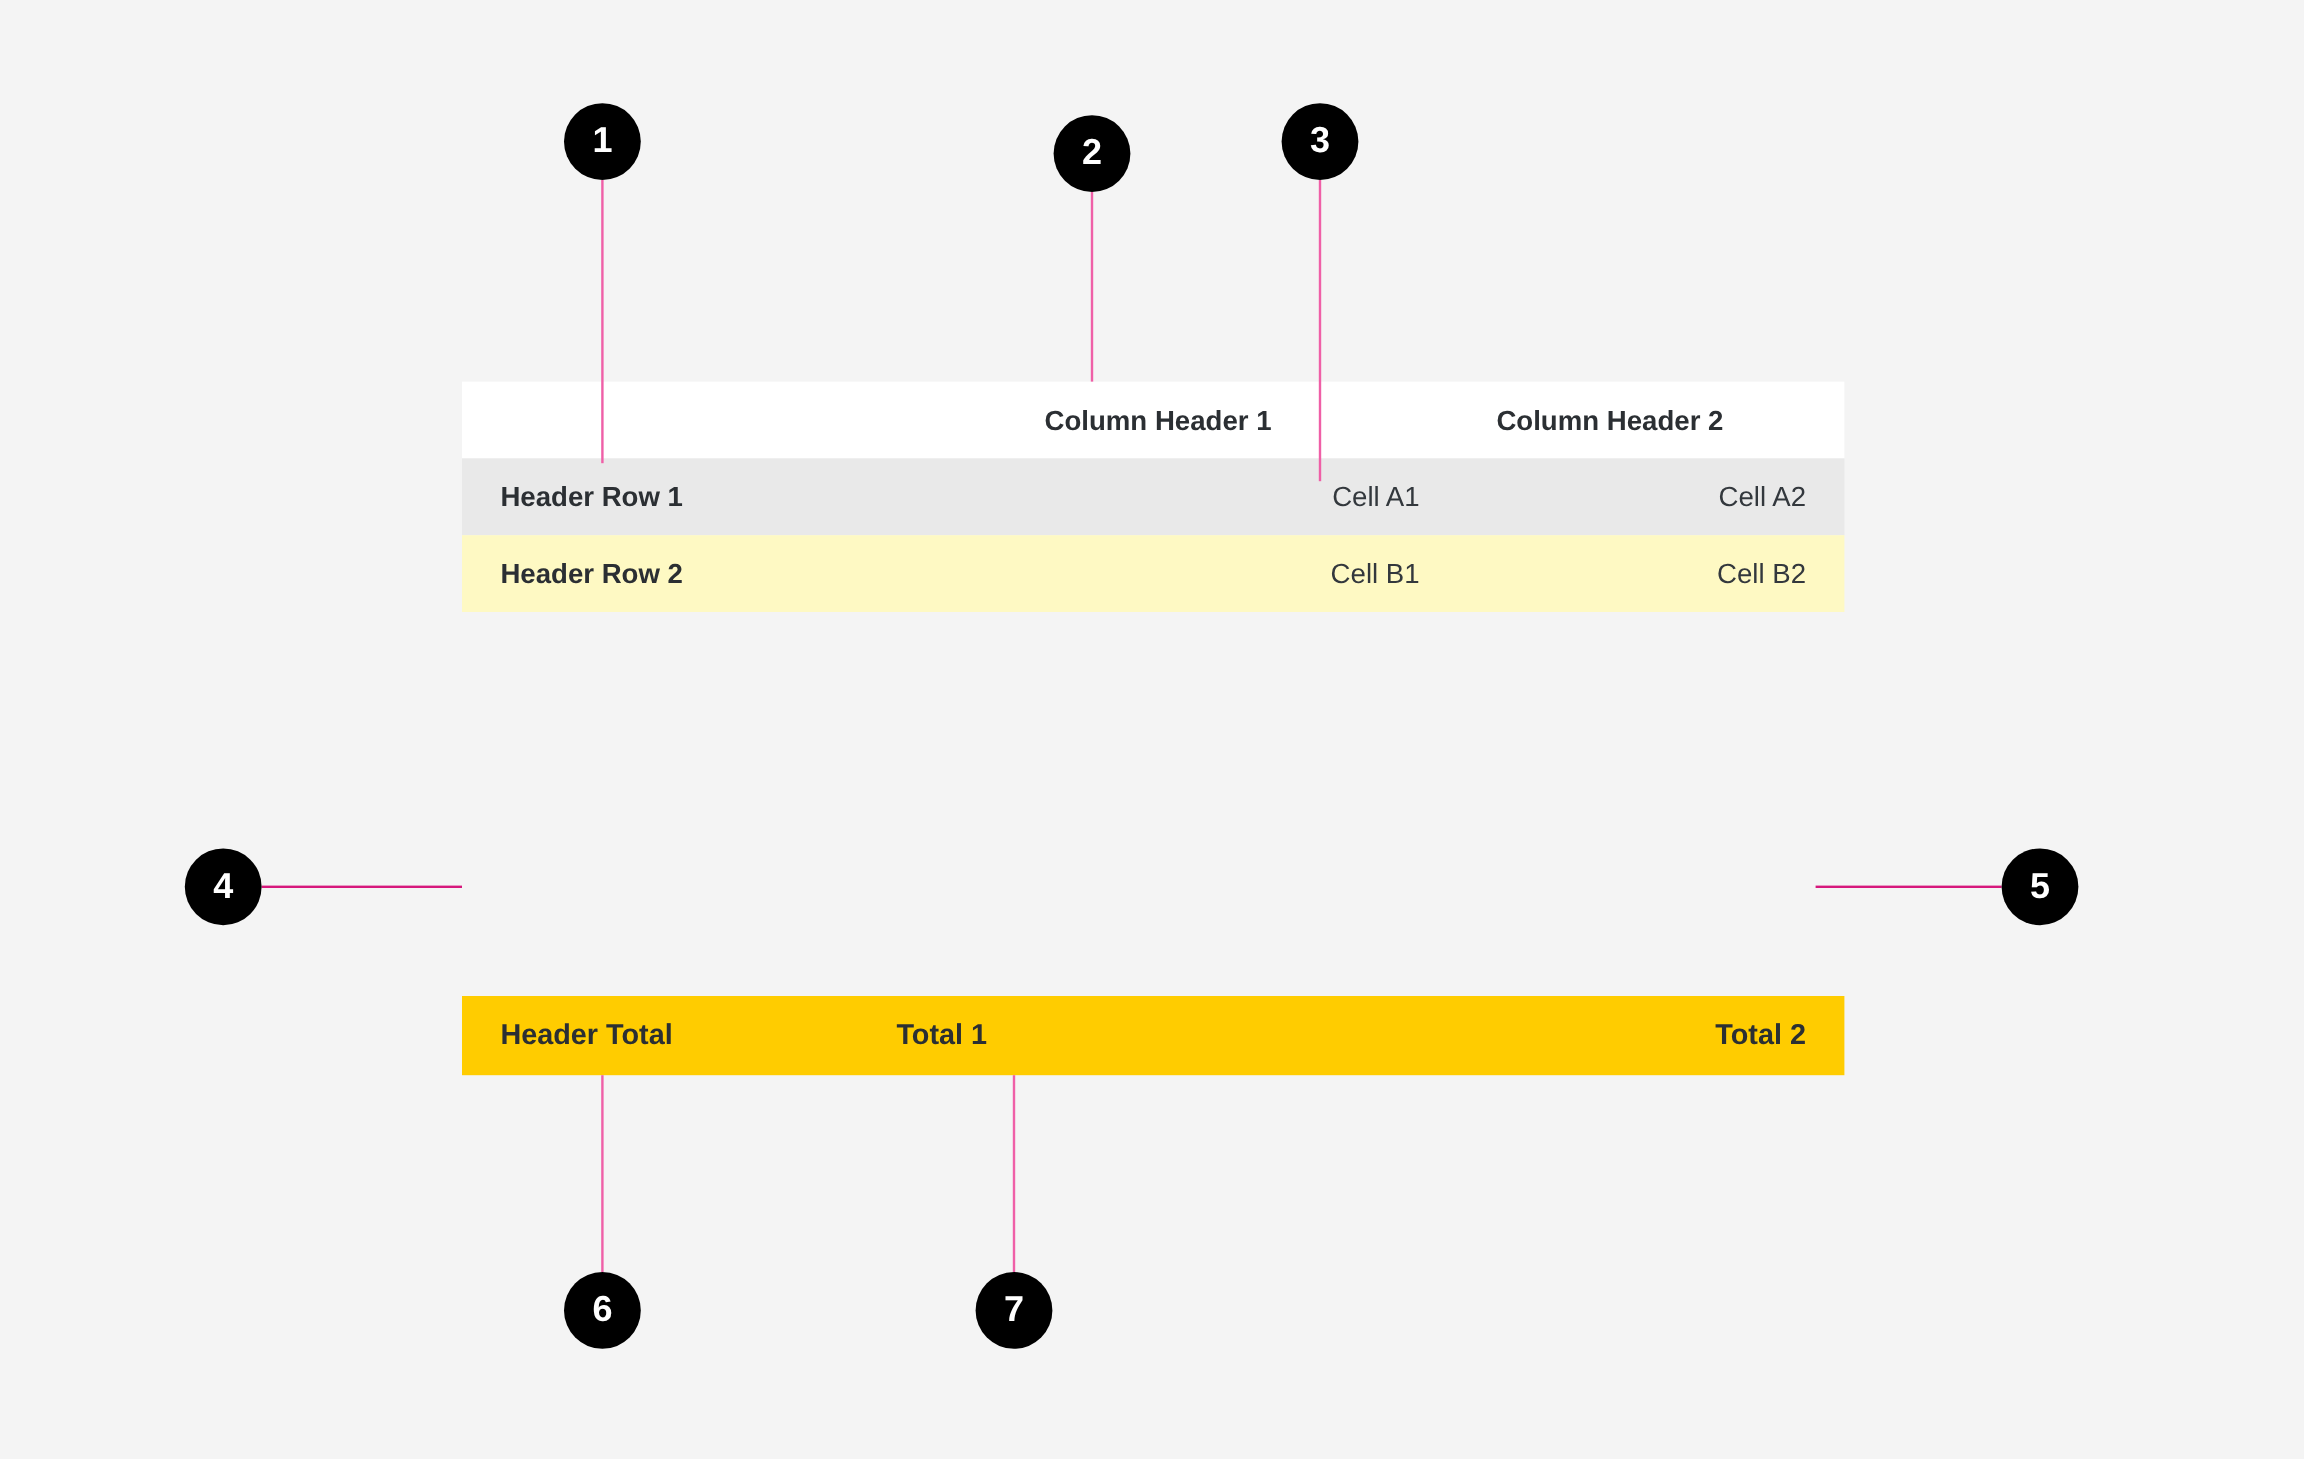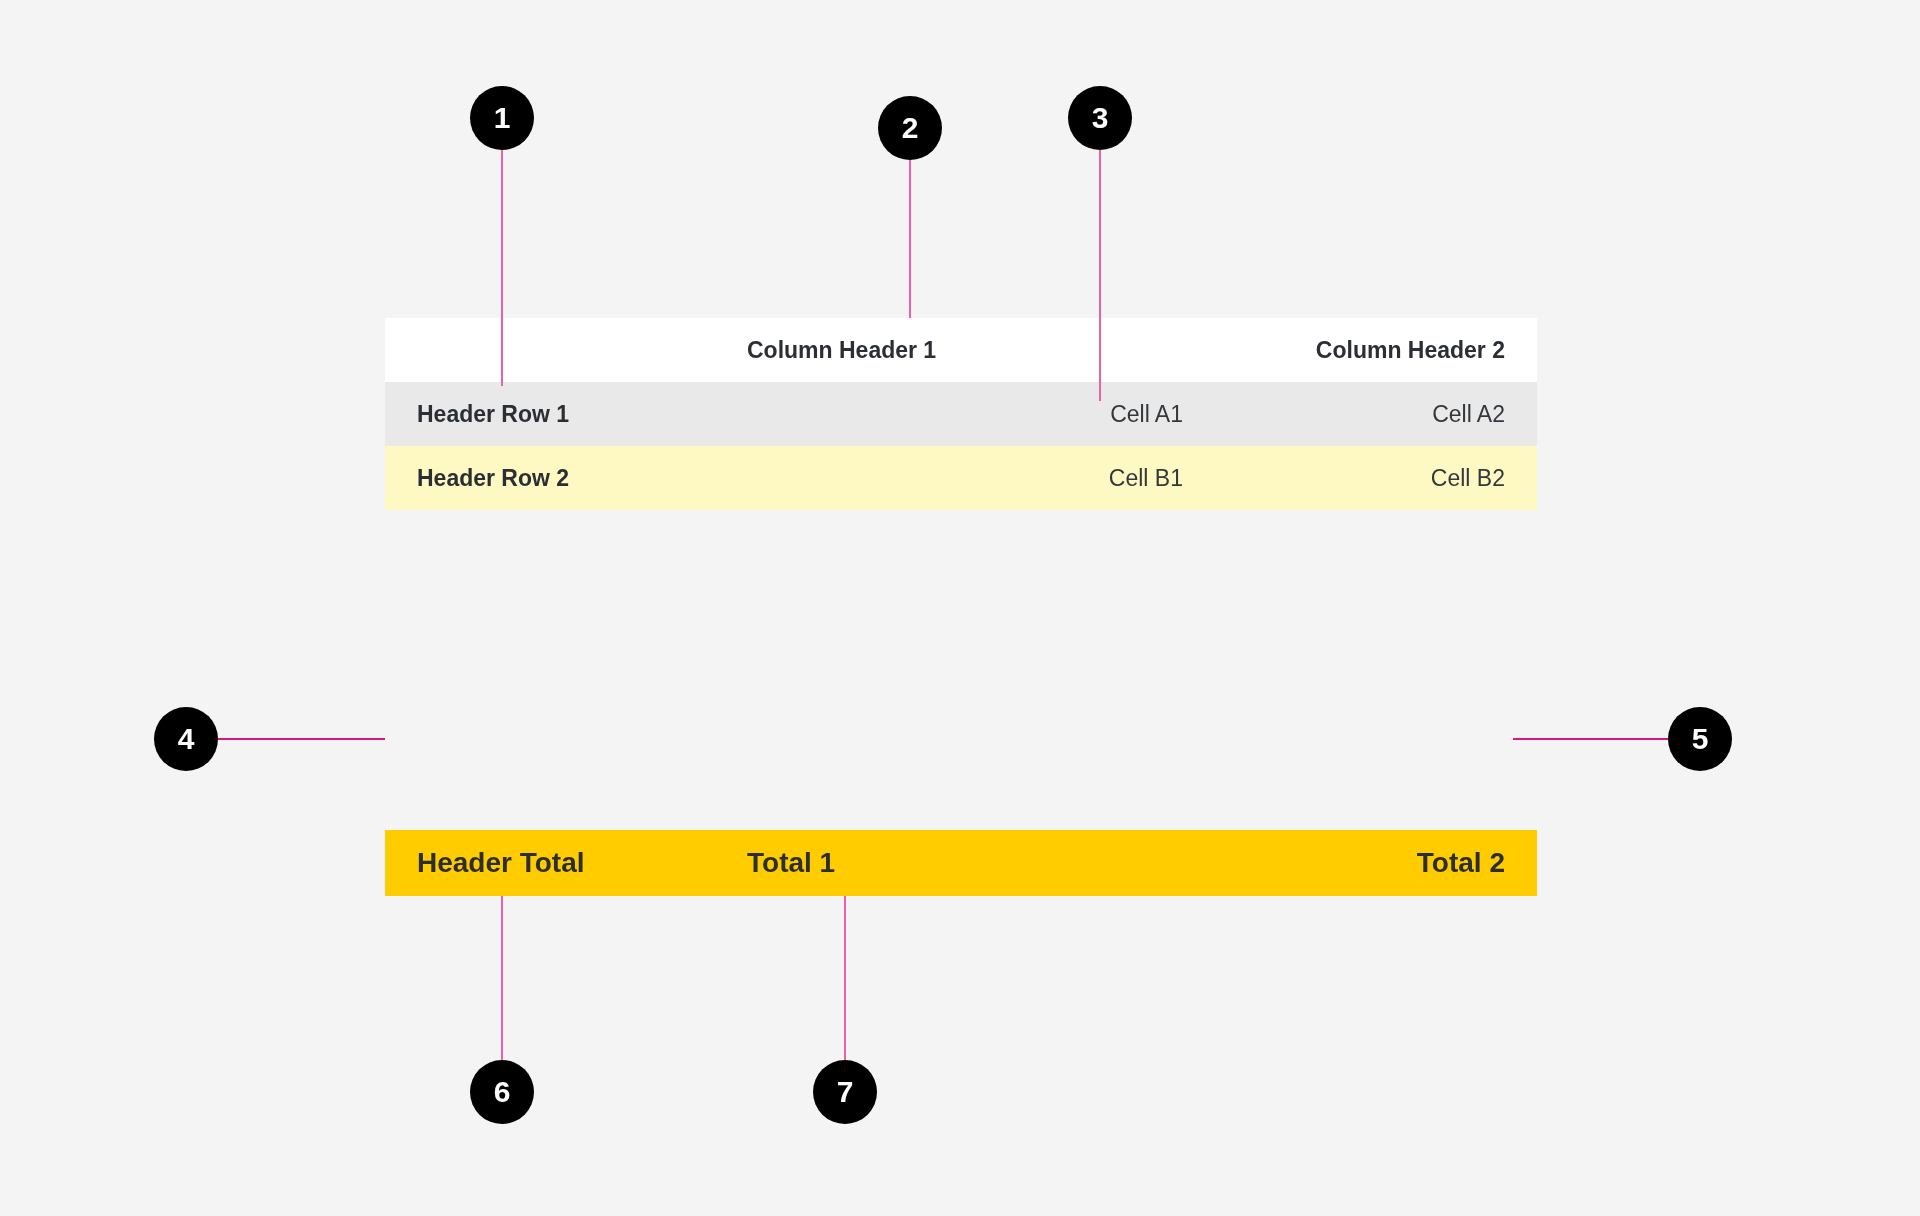--- a/index.html
+++ b/index.html
@@ -47,22 +47,22 @@
     white-space: nowrap;
     border: 0;
   }
 
   .data-table thead th {
     background: #ffffff;
     color: #2b2f33;
     font-weight: bold;
   }
   .th-blank { }
-  .th-col1 { text-align: left; }
-  .th-col2 { text-align: right; }
+  .th-col1 { text-align: center; }
+  .th-col2 { text-align: left; }
 
   .data-table tbody tr.row-odd td  { background: #e9e9e9; }
   .data-table tbody tr.row-even td { background: #fef9c3; }
 
   .rowhead {
     text-align: left;
     font-weight: bold;
     color: #2b2f33;
     margin-top: 20px;
   }
@@ -97,21 +97,21 @@
   }
   .total-table col.c0 { width: 330px; }
   .total-table col.c1 { width: 500px; }
   .total-table col.c2 { width: 322px; }
   .total-table td {
     height: 66px;
     line-height: 66px;
     padding: 0 32px;
     background: #ffcc00;
     color: #2b2f33;
-    font-size: 28px;
+    font-size: 24px;
     font-weight: bold;
     white-space: nowrap;
   }
   .total-table td.t0 { text-align: left; }
   .total-table td.t1 { text-align: left; }
   .total-table td.t2 { text-align: right; }
 
   
   .callout-badge {
     position: absolute;

